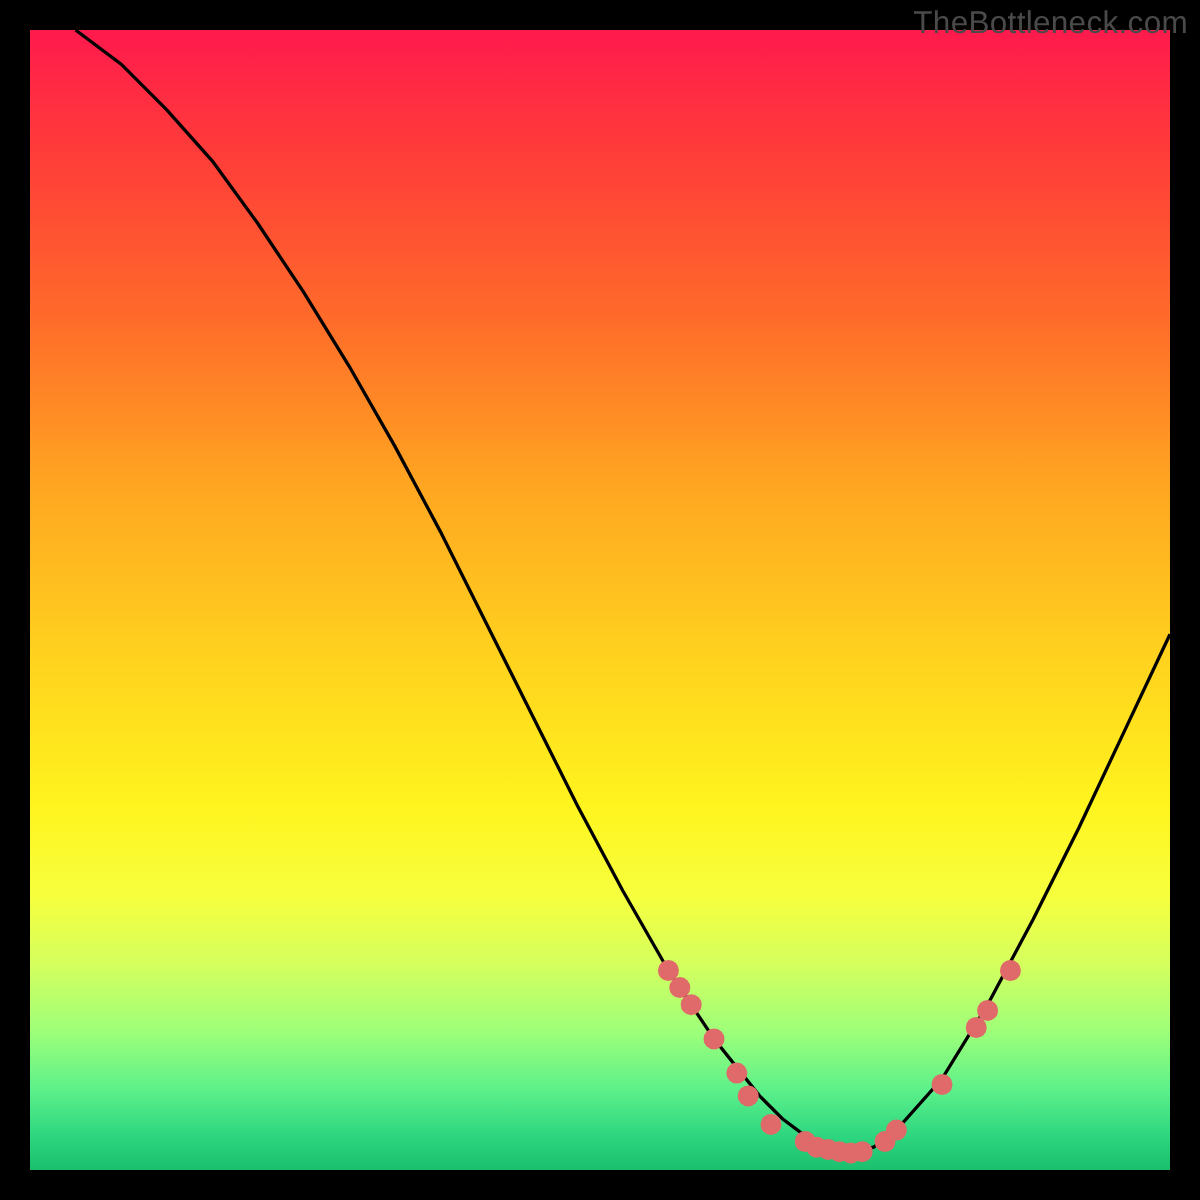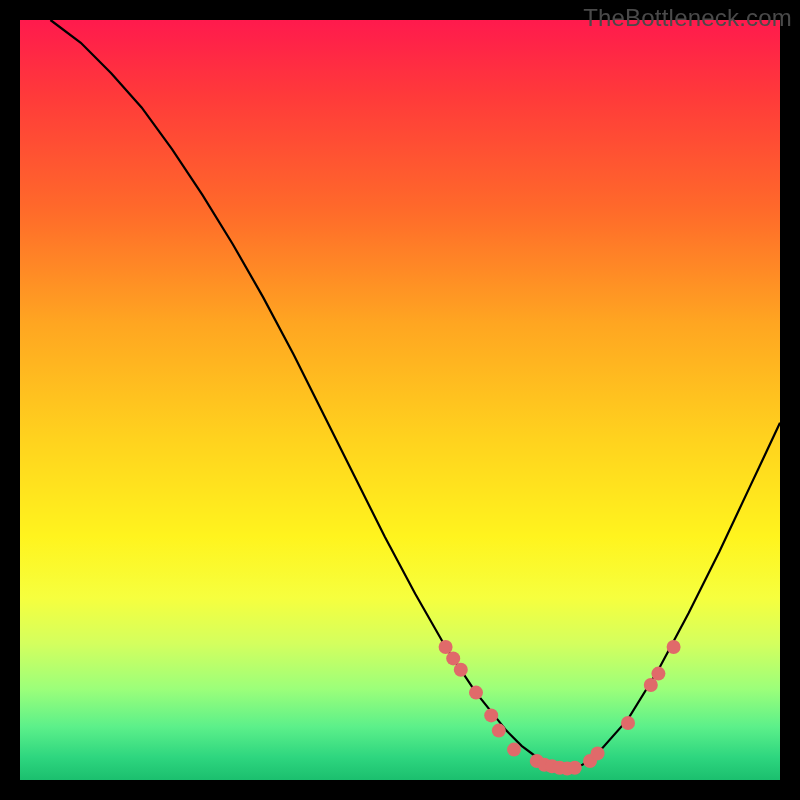--- a/index.html
+++ b/index.html
@@ -45,21 +45,21 @@
       #5cf08a 93%,
       #2ed67f 97%,
       #1bbf6e 100%
     );
   }
   .watermark {
     position: absolute;
     top: 4px;
     right: 8px;
     color: #4a4a4a;
-    font-size: 24px;
+    font-size: 21px;
     font-weight: 500;
     letter-spacing: 0.2px;
     user-select: none;
   }
   svg.curve {
     position: absolute;
     left: 0;
     top: 0;
     width: 760px;
     height: 760px;

